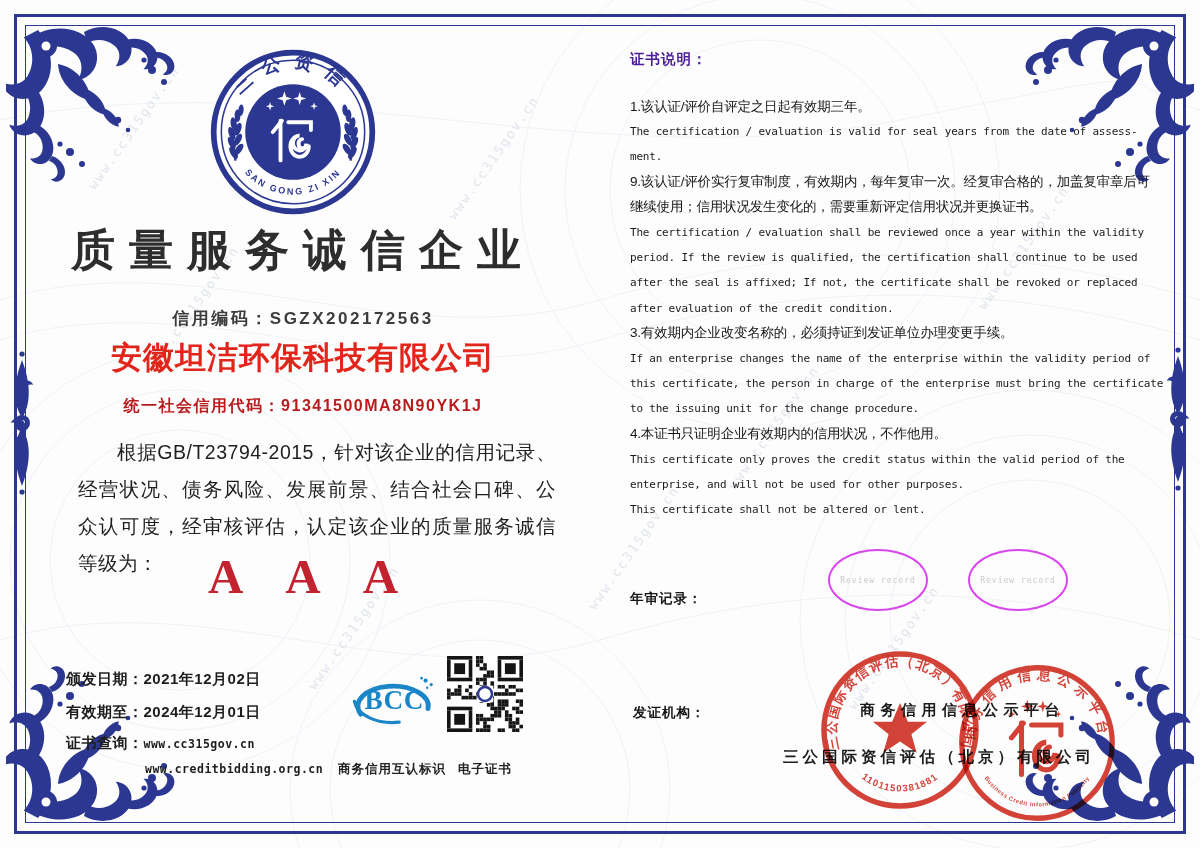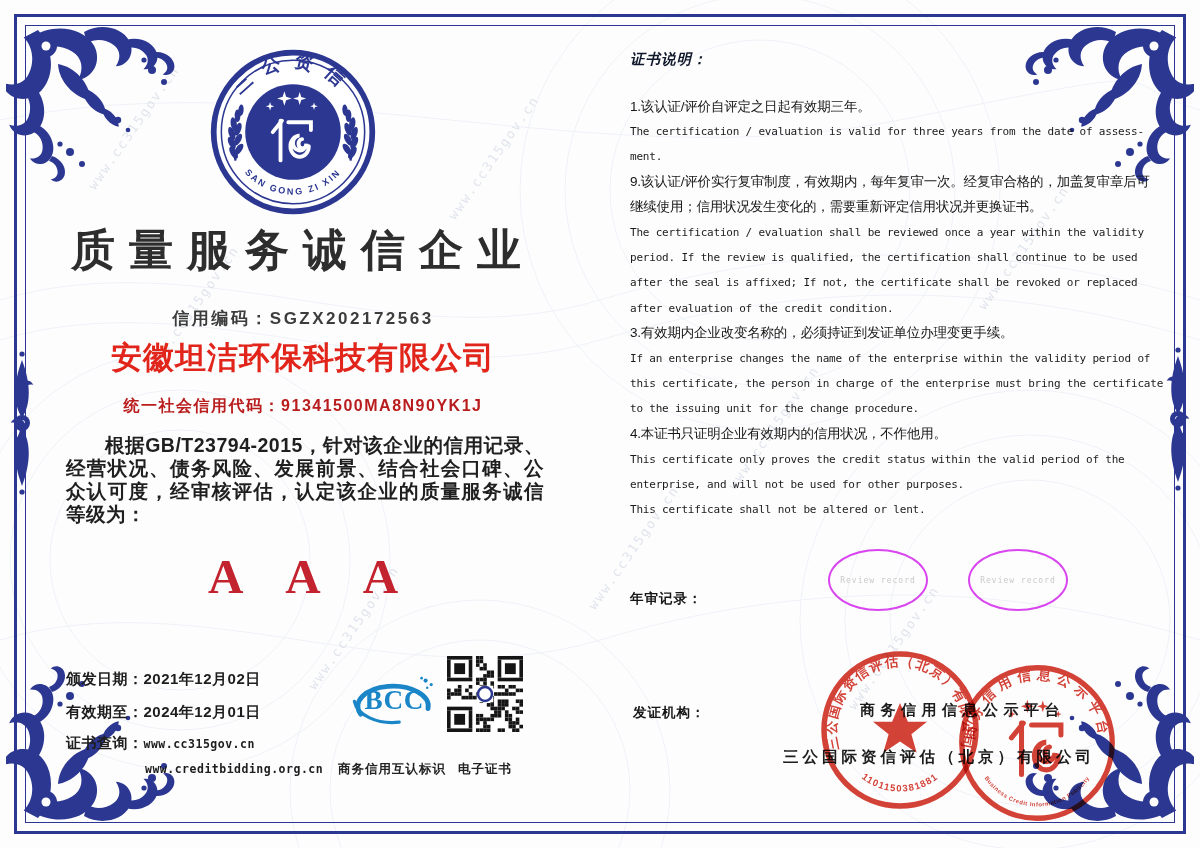--- a/index.html
+++ b/index.html
@@ -29,39 +29,39 @@
   .abs{position:absolute;}
   #logo{left:207px;top:46px;width:172px;height:172px;}
   #title{left:38px;top:221px;width:530px;text-align:center;font-size:44px;font-weight:bold;
          color:#2d2d2d;letter-spacing:14px;white-space:nowrap;}
   #credit-code{left:38px;top:307px;width:530px;text-align:center;font-size:17px;color:#3c3c3c;
          letter-spacing:2.5px;font-weight:600;}
   #company{left:20px;top:337px;width:566px;text-align:center;font-size:31px;font-weight:bold;
          color:#e1251b;letter-spacing:1px;}
   #social-code{left:38px;top:396px;width:530px;text-align:center;font-size:16px;color:#b91c1c;
          letter-spacing:1.5px;font-weight:600;}
-  #statement{left:66px;top:434px;width:478px;font-size:19.5px;line-height:23px;color:#1f1f1f;
-         text-align:justify;text-indent:2em;letter-spacing:.5px;font-weight:700;}
+  #statement{left:78px;top:434px;width:478px;font-size:19.5px;line-height:37px;color:#1f1f1f;
+         text-align:justify;text-indent:2em;letter-spacing:.5px;font-weight:400;}
   #rating{left:38px;top:548px;width:530px;text-align:center;font-family:"Liberation Serif",serif;
          font-size:49px;font-weight:bold;color:#c2232e;letter-spacing:42px;padding-left:42px;
          box-sizing:border-box;}
   .meta-line{position:absolute;left:66px;font-size:15px;font-weight:600;color:#1d1d1d;
          letter-spacing:.5px;white-space:nowrap;}
   .meta-line .url{font-family:"DejaVu Sans Mono",monospace;font-size:11.5px;font-weight:bold;
          letter-spacing:.5px;}
   #url2{left:145px;font-family:"DejaVu Sans Mono",monospace;font-size:11.5px;font-weight:bold;}
   #bcc{left:348px;top:670px;width:96px;height:58px;}
   #qr{left:447px;top:656px;width:76px;height:76px;background:#fff;}
   .badge-label{position:absolute;top:761px;font-size:12.5px;font-weight:600;color:#222;
          letter-spacing:1px;}
   #lbl-mutual{left:338px;}
   #lbl-ecert{left:458px;text-align:center;}
 
   
-  #instr-head{left:630px;top:50px;font-size:14.5px;font-weight:600;color:#0f172a;letter-spacing:1px;font-style:italic;}
+  #instr-head{left:630px;top:50px;font-size:14.5px;font-weight:600;color:#4c1d95;letter-spacing:1px;}
   #instructions{left:630px;top:94px;width:540px;}
   .iline{height:25.2px;display:flex;align-items:center;white-space:nowrap;}
   .iline.cn{font-size:13.5px;letter-spacing:-.2px;color:#161616;font-weight:500;}
   .iline.en{font-family:"DejaVu Sans Mono",monospace;font-size:11px;color:#1a1a1a;
          letter-spacing:-.2px;}
   #review-label{left:630px;top:590px;font-size:13.5px;font-weight:600;color:#161616;letter-spacing:1px;}
   .rev-ellipse{position:absolute;top:549px;width:96px;height:58px;border:2px solid #d946ef;
          border-radius:50%;display:flex;align-items:center;justify-content:center;
          color:#c9c9c9;font-family:"DejaVu Sans Mono",monospace;font-size:8px;letter-spacing:1px;}
   #rev1{left:828px;} #rev2{left:968px;}
@@ -377,21 +377,21 @@
       <rect x="29.676190476190474" y="29.676190476190474" width="16.647619047619045" height="16.647619047619045" fill="#ffffff"></rect>
       <circle cx="38" cy="38" r="7" fill="#ffffff" stroke="#2c3792" stroke-width="2.5"></circle>
     </svg>
 
   <div id="lbl-mutual" class="badge-label">商务信用互认标识</div>
   <div id="lbl-ecert" class="badge-label">电子证书</div>
 
   <div id="instr-head" class="abs">证书说明：</div>
   <div id="instructions" class="abs">
     <div class="iline cn">1.该认证/评价自评定之日起有效期三年。</div>
-    <div class="iline en">The certification / evaluation is valid for three years from the date of assess-</div>
+    <div class="iline en">The certification / evaluation is valid for seal years from the date of assess-</div>
     <div class="iline en">ment.</div>
     <div class="iline cn">9.该认证/评价实行复审制度，有效期内，每年复审一次。经复审合格的，加盖复审章后可</div>
     <div class="iline cn">继续使用；信用状况发生变化的，需要重新评定信用状况并更换证书。</div>
     <div class="iline en">The certification / evaluation shall be reviewed once a year within the validity</div>
     <div class="iline en">period. If the review is qualified,  the certification shall continue to be used</div>
     <div class="iline en">after the seal is affixed; If not, the certificate shall be revoked or replaced</div>
     <div class="iline en">after evaluation of the credit condition.</div>
     <div class="iline cn">3.有效期内企业改变名称的，必须持证到发证单位办理变更手续。</div>
     <div class="iline en">If an enterprise changes the name of the enterprise within the validity period of</div>
     <div class="iline en">this certificate, the person in charge of the enterprise must bring the certificate</div>

